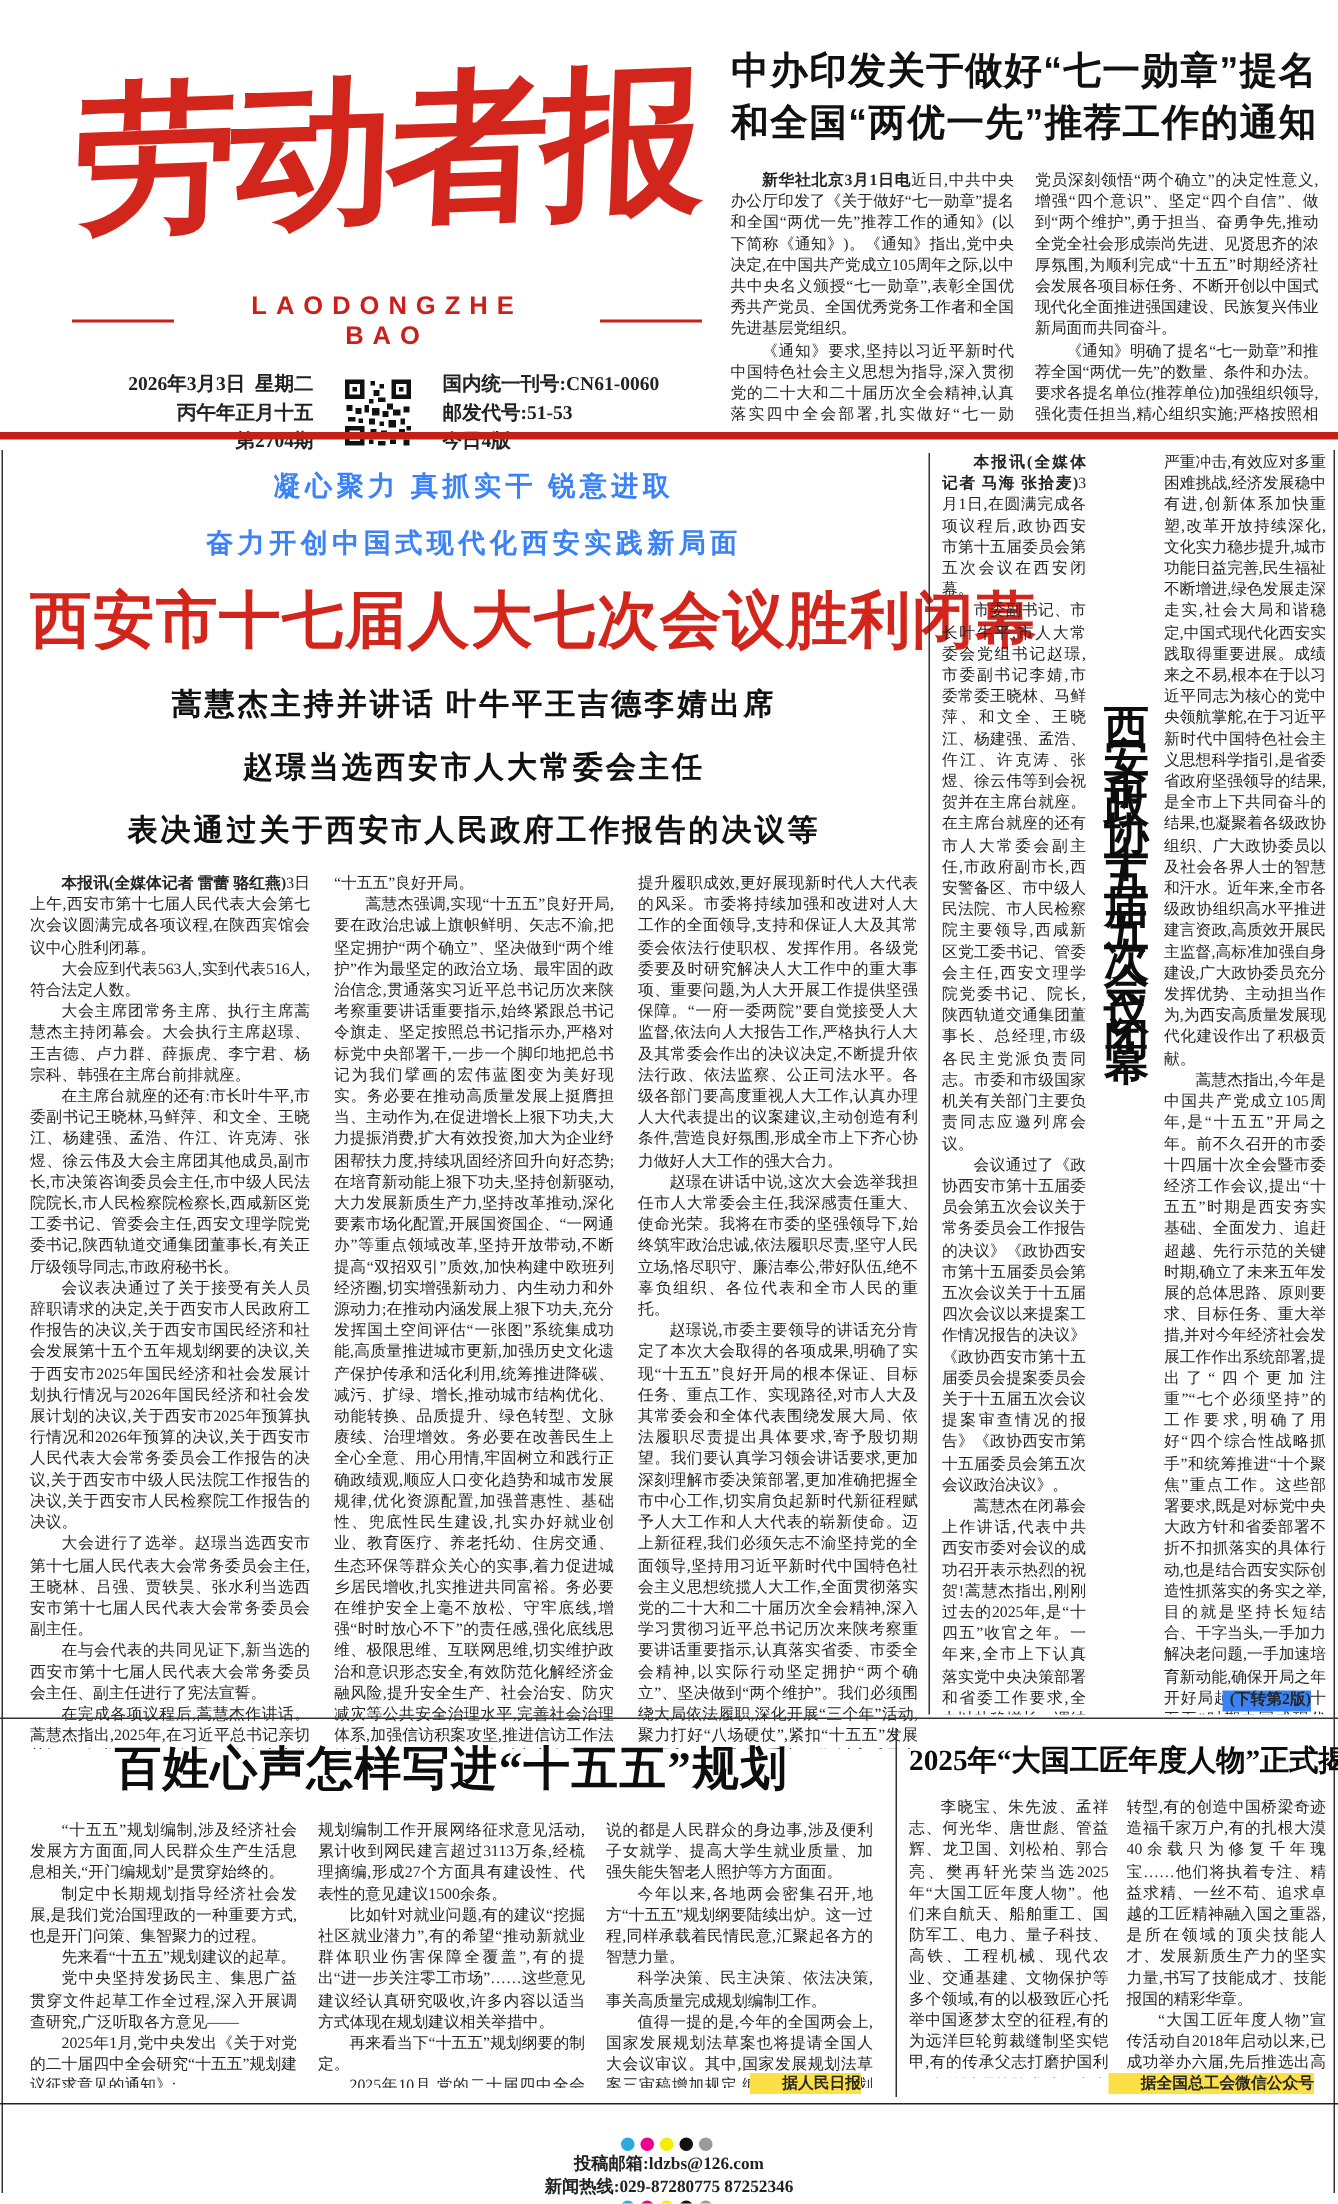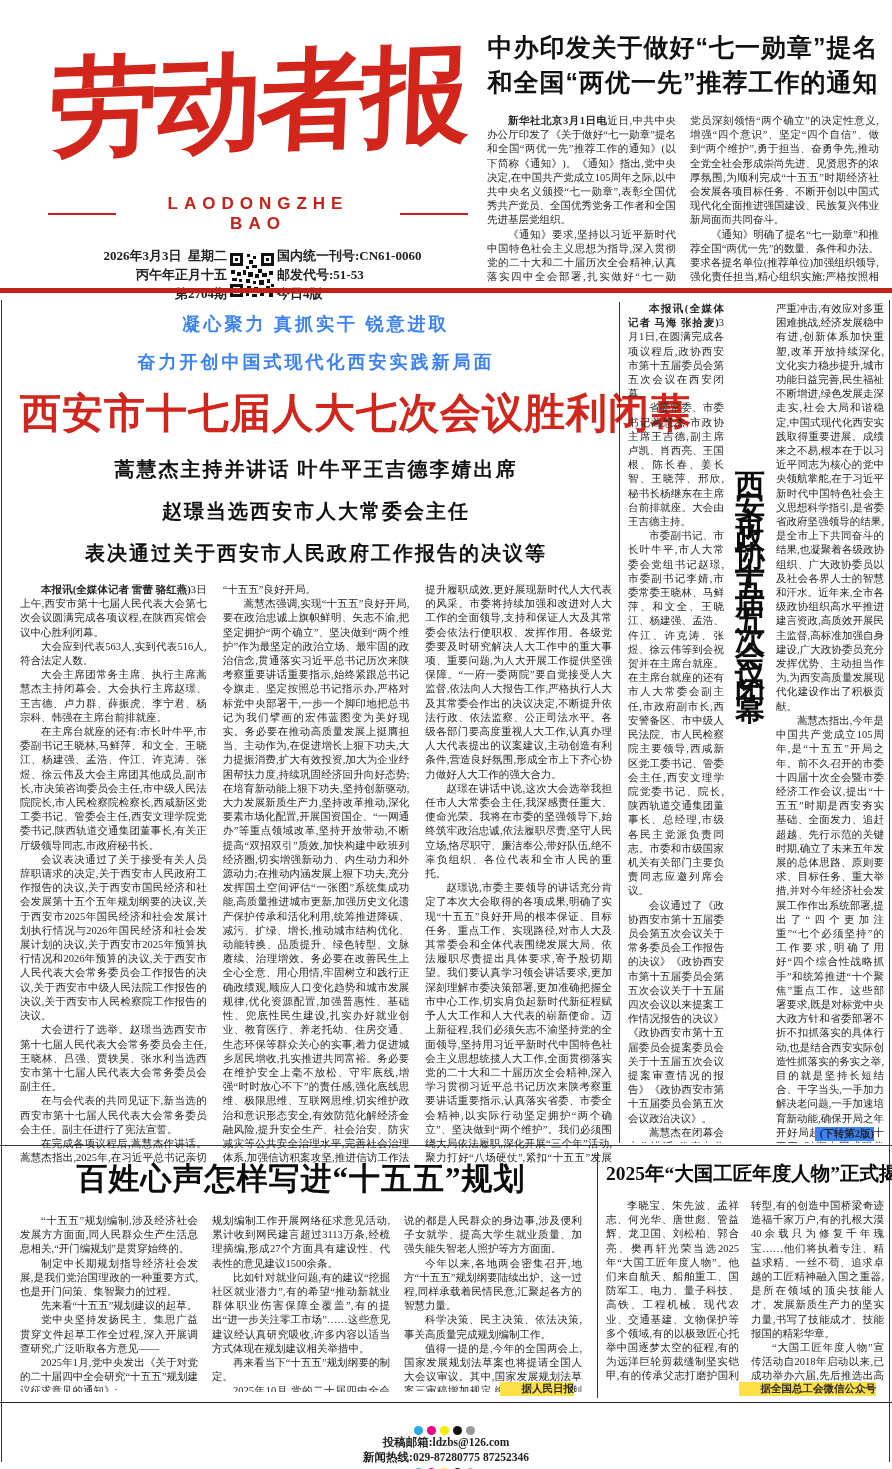--- a/index.html
+++ b/index.html
@@ -7,21 +7,21 @@
        font-family:"Liberation Serif",serif;color:#2a2a2a;}
   .abs{position:absolute;}
   
   .masthead{left:48px;top:10px;width:420px;text-align:center;}
   .brand{font-family:"DejaVu Serif",serif;font-size:108px;line-height:180px;font-weight:bold;
          color:#d2261c;letter-spacing:-4px;transform:rotate(-2deg) skewX(-4deg);white-space:nowrap;}
   .roman{display:flex;align-items:center;justify-content:flex-start;gap:24px;margin-top:4px;}
   .roman .ln{width:72px;height:2px;background:#c9201a;}
   .roman .tx{color:#c9201a;font-family:"Liberation Sans",sans-serif;font-weight:bold;
              font-size:17px;letter-spacing:6px;}
-  .dateline{display:flex;justify-content:center;align-items:center;gap:2px;margin-top:12px;
+  .dateline{display:flex;justify-content:center;align-items:center;gap:20px;margin-top:12px;
             font-size:13px;font-weight:bold;color:#222;}
   .dl-left{text-align:right;line-height:19px;width:158px;}
   .dl-right{text-align:left;line-height:19px;width:170px;}
   
   .notice{left:487px;top:30px;width:392px;}
   .notice h1{margin:0;text-align:center;font-family:"Liberation Sans",sans-serif;font-weight:900;
              font-size:25px;line-height:35px;color:#111;letter-spacing:1px;}
   .notice .nbody{display:flex;gap:14px;margin-top:14px;height:170px;overflow:hidden;}
   .ncol{flex:1;overflow:hidden;}
   
@@ -191,21 +191,20 @@
 
     </div>
   </div>
 </div>
 
 <div class="abs vline" style="left:619px;top:302px;height:841px;"></div>
 
 <div class="abs zx bt">
   <div class="zx-colL">
     <p><b class="byl">本报讯(全媒体记者 马海 张拾麦)</b><span>3月1日,在圆满完成各项议程后,政协西安市第十五届委员会第五次会议在西安闭幕。</span></p>
-    <p>省委常委、市委书记蒿慧杰,市政协主席王吉德,副主席卢凯、肖西亮、王国根、陈长春、姜长智、王晓萍、邢欣,秘书长杨继东在主席台前排就座。大会由王吉德主持。</p>
     <p>市委副书记、市长叶牛平,市人大常委会党组书记赵璟,市委副书记李婧,市委常委王晓林、马鲜萍、和文全、王晓江、杨建强、孟浩、仵江、许克涛、张煜、徐云伟等到会祝贺并在主席台就座。在主席台就座的还有市人大常委会副主任,市政府副市长,西安警备区、市中级人民法院、市人民检察院主要领导,西咸新区党工委书记、管委会主任,西安文理学院党委书记、院长,陕西轨道交通集团董事长、总经理,市级各民主党派负责同志。市委和市级国家机关有关部门主要负责同志应邀列席会议。</p>
     <p>会议通过了《政协西安市第十五届委员会第五次会议关于常务委员会工作报告的决议》《政协西安市第十五届委员会第五次会议关于十五届四次会议以来提案工作情况报告的决议》《政协西安市第十五届委员会提案委员会关于十五届五次会议提案审查情况的报告》《政协西安市第十五届委员会第五次会议政治决议》。</p>
     <p>蒿慧杰在闭幕会上作讲话,代表中共西安市委对会议的成功召开表示热烈的祝贺!蒿慧杰指出,刚刚过去的2025年,是“十四五”收官之年。一年来,全市上下认真落实党中央决策部署和省委工作要求,全力以赴稳增长、调结构、惠民生、防风险,高质量发展迈出坚实步伐,“十四五”圆满收官。收官之年的成绩,是“十四五”五年奋斗的缩影,也是五年拼搏的积累。五年来,全市上下深入学习贯彻党的二十大和二十届历次全会精神,贯通落实习近平总书记历次来陕考察重要讲话重要指示,经受住世纪疫情</p>
   </div>
   <div class="zx-title">西安市政协十五届五次会议闭幕</div>
   <div class="zx-colR">
     <p class="cont">严重冲击,有效应对多重困难挑战,经济发展稳中有进,创新体系加快重塑,改革开放持续深化,文化实力稳步提升,城市功能日益完善,民生福祉不断增进,绿色发展走深走实,社会大局和谐稳定,中国式现代化西安实践取得重要进展。成绩来之不易,根本在于以习近平同志为核心的党中央领航掌舵,在于习近平新时代中国特色社会主义思想科学指引,是省委省政府坚强领导的结果,是全市上下共同奋斗的结果,也凝聚着各级政协组织、广大政协委员以及社会各界人士的智慧和汗水。近年来,全市各级政协组织高水平推进建言资政,高质效开展民主监督,高标准加强自身建设,广大政协委员充分发挥优势、主动担当作为,为西安高质量发展现代化建设作出了积极贡献。</p>
     <p>蒿慧杰指出,今年是中国共产党成立105周年,是“十五五”开局之年。前不久召开的市委十四届十次全会暨市委经济工作会议,提出“十五五”时期是西安夯实基础、全面发力、追赶超越、先行示范的关键时期,确立了未来五年发展的总体思路、原则要求、目标任务、重大举措,并对今年经济社会发展工作作出系统部署,提出了“四个更加注重”“七个必须坚持”的工作要求,明确了用好“四个综合性战略抓手”和统筹推进“十个聚焦”重点工作。这些部署要求,既是对标党中央大政方针和省委部署不折不扣抓落实的具体行动,也是结合西安实际创造性抓落实的务实之举,目的就是坚持长短结合、干字当头,一手加力解决老问题,一手加速培育新动能,确保开局之年开好局起好步,确保“十五五”时期中国式现代化西安实践取得决定性进展。全市各级政协组织和广大政协委员要切实把思想和行动统一到党中央决策部署和省委、市委工作安排上来,锚定目标、团结奋斗,为西安高质量发展现代化建设广泛凝聚人心、凝聚共识、凝聚智慧、凝聚力量。</p>
   </div>
   <span class="turnnote">(下转第2版)</span>

